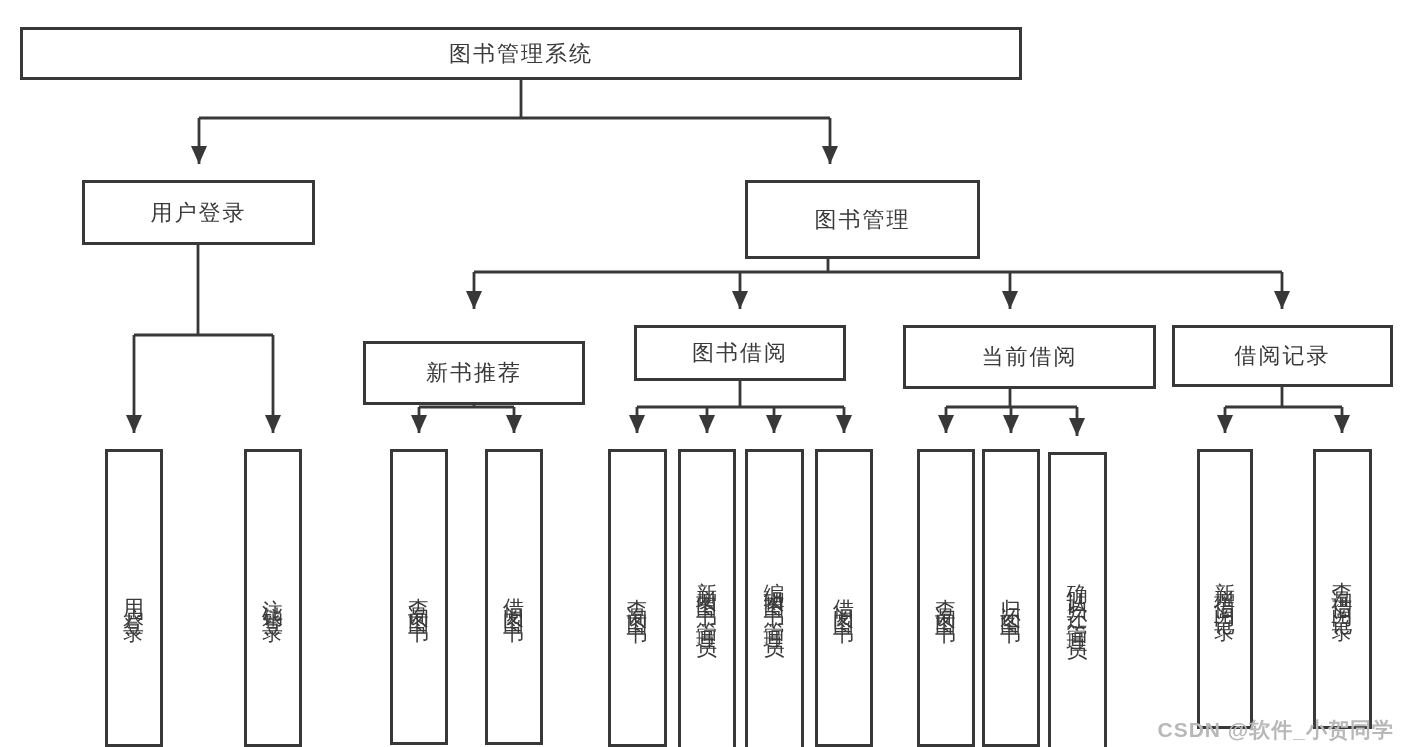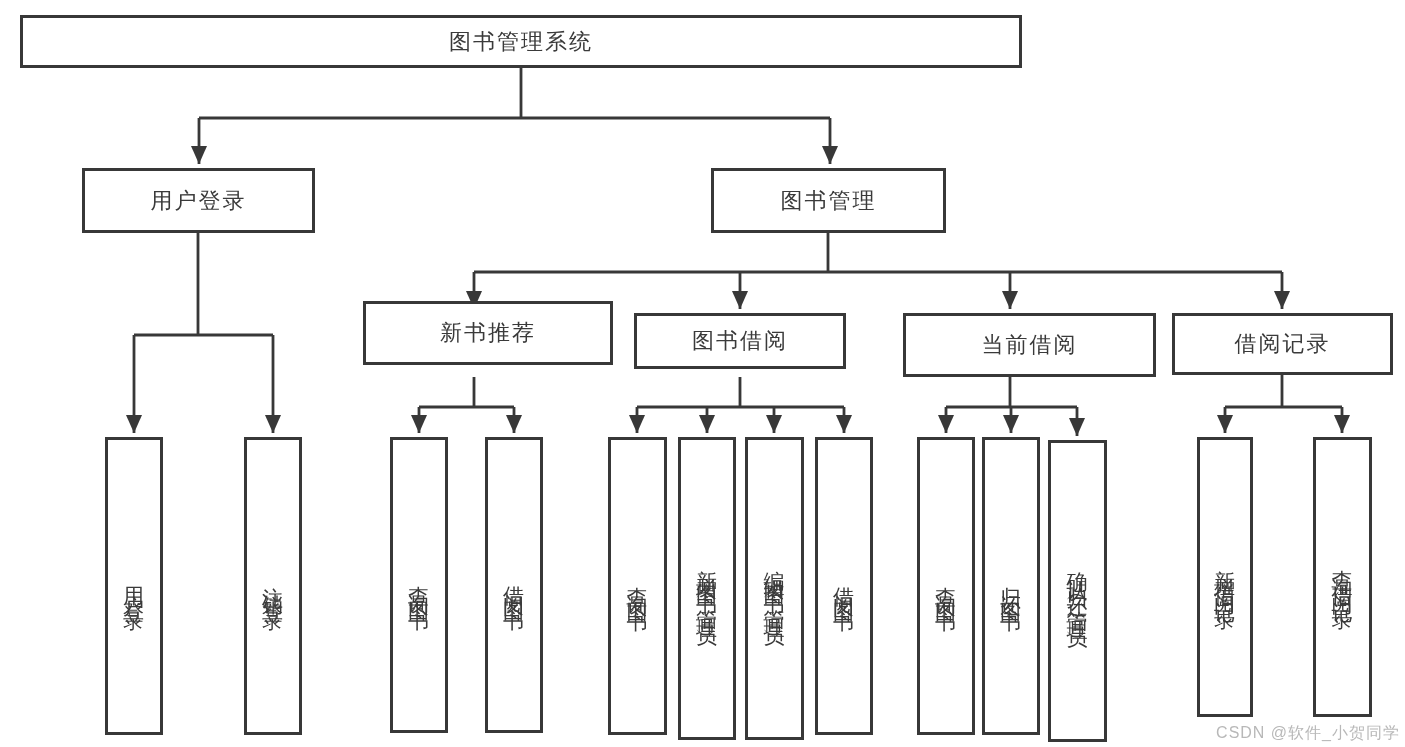--- a/index.html
+++ b/index.html
@@ -14,28 +14,29 @@
     background:var(--background);
     font-family:"Liberation Sans","DejaVu Sans",sans-serif;
   }
   .wires{position:absolute;left:0;top:0;}
   .box{
     position:absolute;box-sizing:border-box;
     background:#ffffff;border:3px solid var(--line);
     display:flex;align-items:center;justify-content:center;
     color:var(--text);font-size:22px;letter-spacing:2px;
     white-space:nowrap;
+    margin-top:12px;
   }
   .v{
     writing-mode:vertical-rl;text-orientation:mixed;
     font-size:21px;letter-spacing:8px;line-height:1;
   }
   .watermark{
-    position:absolute;right:5px;bottom:3px;
-    color:var(--watermark);font-size:16px;letter-spacing:1px;
+    position:absolute;right:11px;bottom:3px;
+    color:var(--watermark);font-size:21px;letter-spacing:1px;font-weight:bold;
   }
 </style>
 </head>
 <body>
 
 <svg class="wires" width="1405" height="747" viewBox="0 0 1405 747">
   <defs>
     <marker id="arrow" markerUnits="userSpaceOnUse" markerWidth="22" markerHeight="20" refX="18" refY="8" orient="auto">
       <path d="M0,0 L18,8 L0,16 Z" style="fill:var(--line)"></path>
     </marker>
@@ -73,23 +74,23 @@
 
     <path d="M1282,375 V407 M1225,407 H1342"></path>
     <line x1="1225" y1="407" x2="1225" y2="433" marker-end="url(#arrow)"></line>
     <line x1="1342" y1="407" x2="1342" y2="433" marker-end="url(#arrow)"></line>
   </g>
 </svg>
 
 <div class="box" style="left:20px;top:15px;width:1002px;height:53px">图书管理系统</div>
 
 <div class="box" style="left:82px;top:168px;width:233px;height:65px">用户登录</div>
-<div class="box" style="left:711px;top:168px;width:235px;height:65px">图书管理</div>
+<div class="box" style="left:745px;top:168px;width:235px;height:79px">图书管理</div>
 
-<div class="box" style="left:363px;top:301px;width:250px;height:64px">新书推荐</div>
+<div class="box" style="left:363px;top:329px;width:222px;height:64px">新书推荐</div>
 <div class="box" style="left:634px;top:313px;width:212px;height:56px">图书借阅</div>
 <div class="box" style="left:903px;top:313px;width:253px;height:64px">当前借阅</div>
 <div class="box" style="left:1172px;top:313px;width:221px;height:62px">借阅记录</div>
 
 <div class="box v" style="left:105px;top:437px;width:58px;height:298px">用户登录</div>
 <div class="box v" style="left:244px;top:437px;width:58px;height:298px">注销登录</div>
 
 <div class="box v" style="left:390px;top:437px;width:58px;height:296px">查询图书</div>
 <div class="box v" style="left:485px;top:437px;width:58px;height:296px">借阅图书</div>
 

